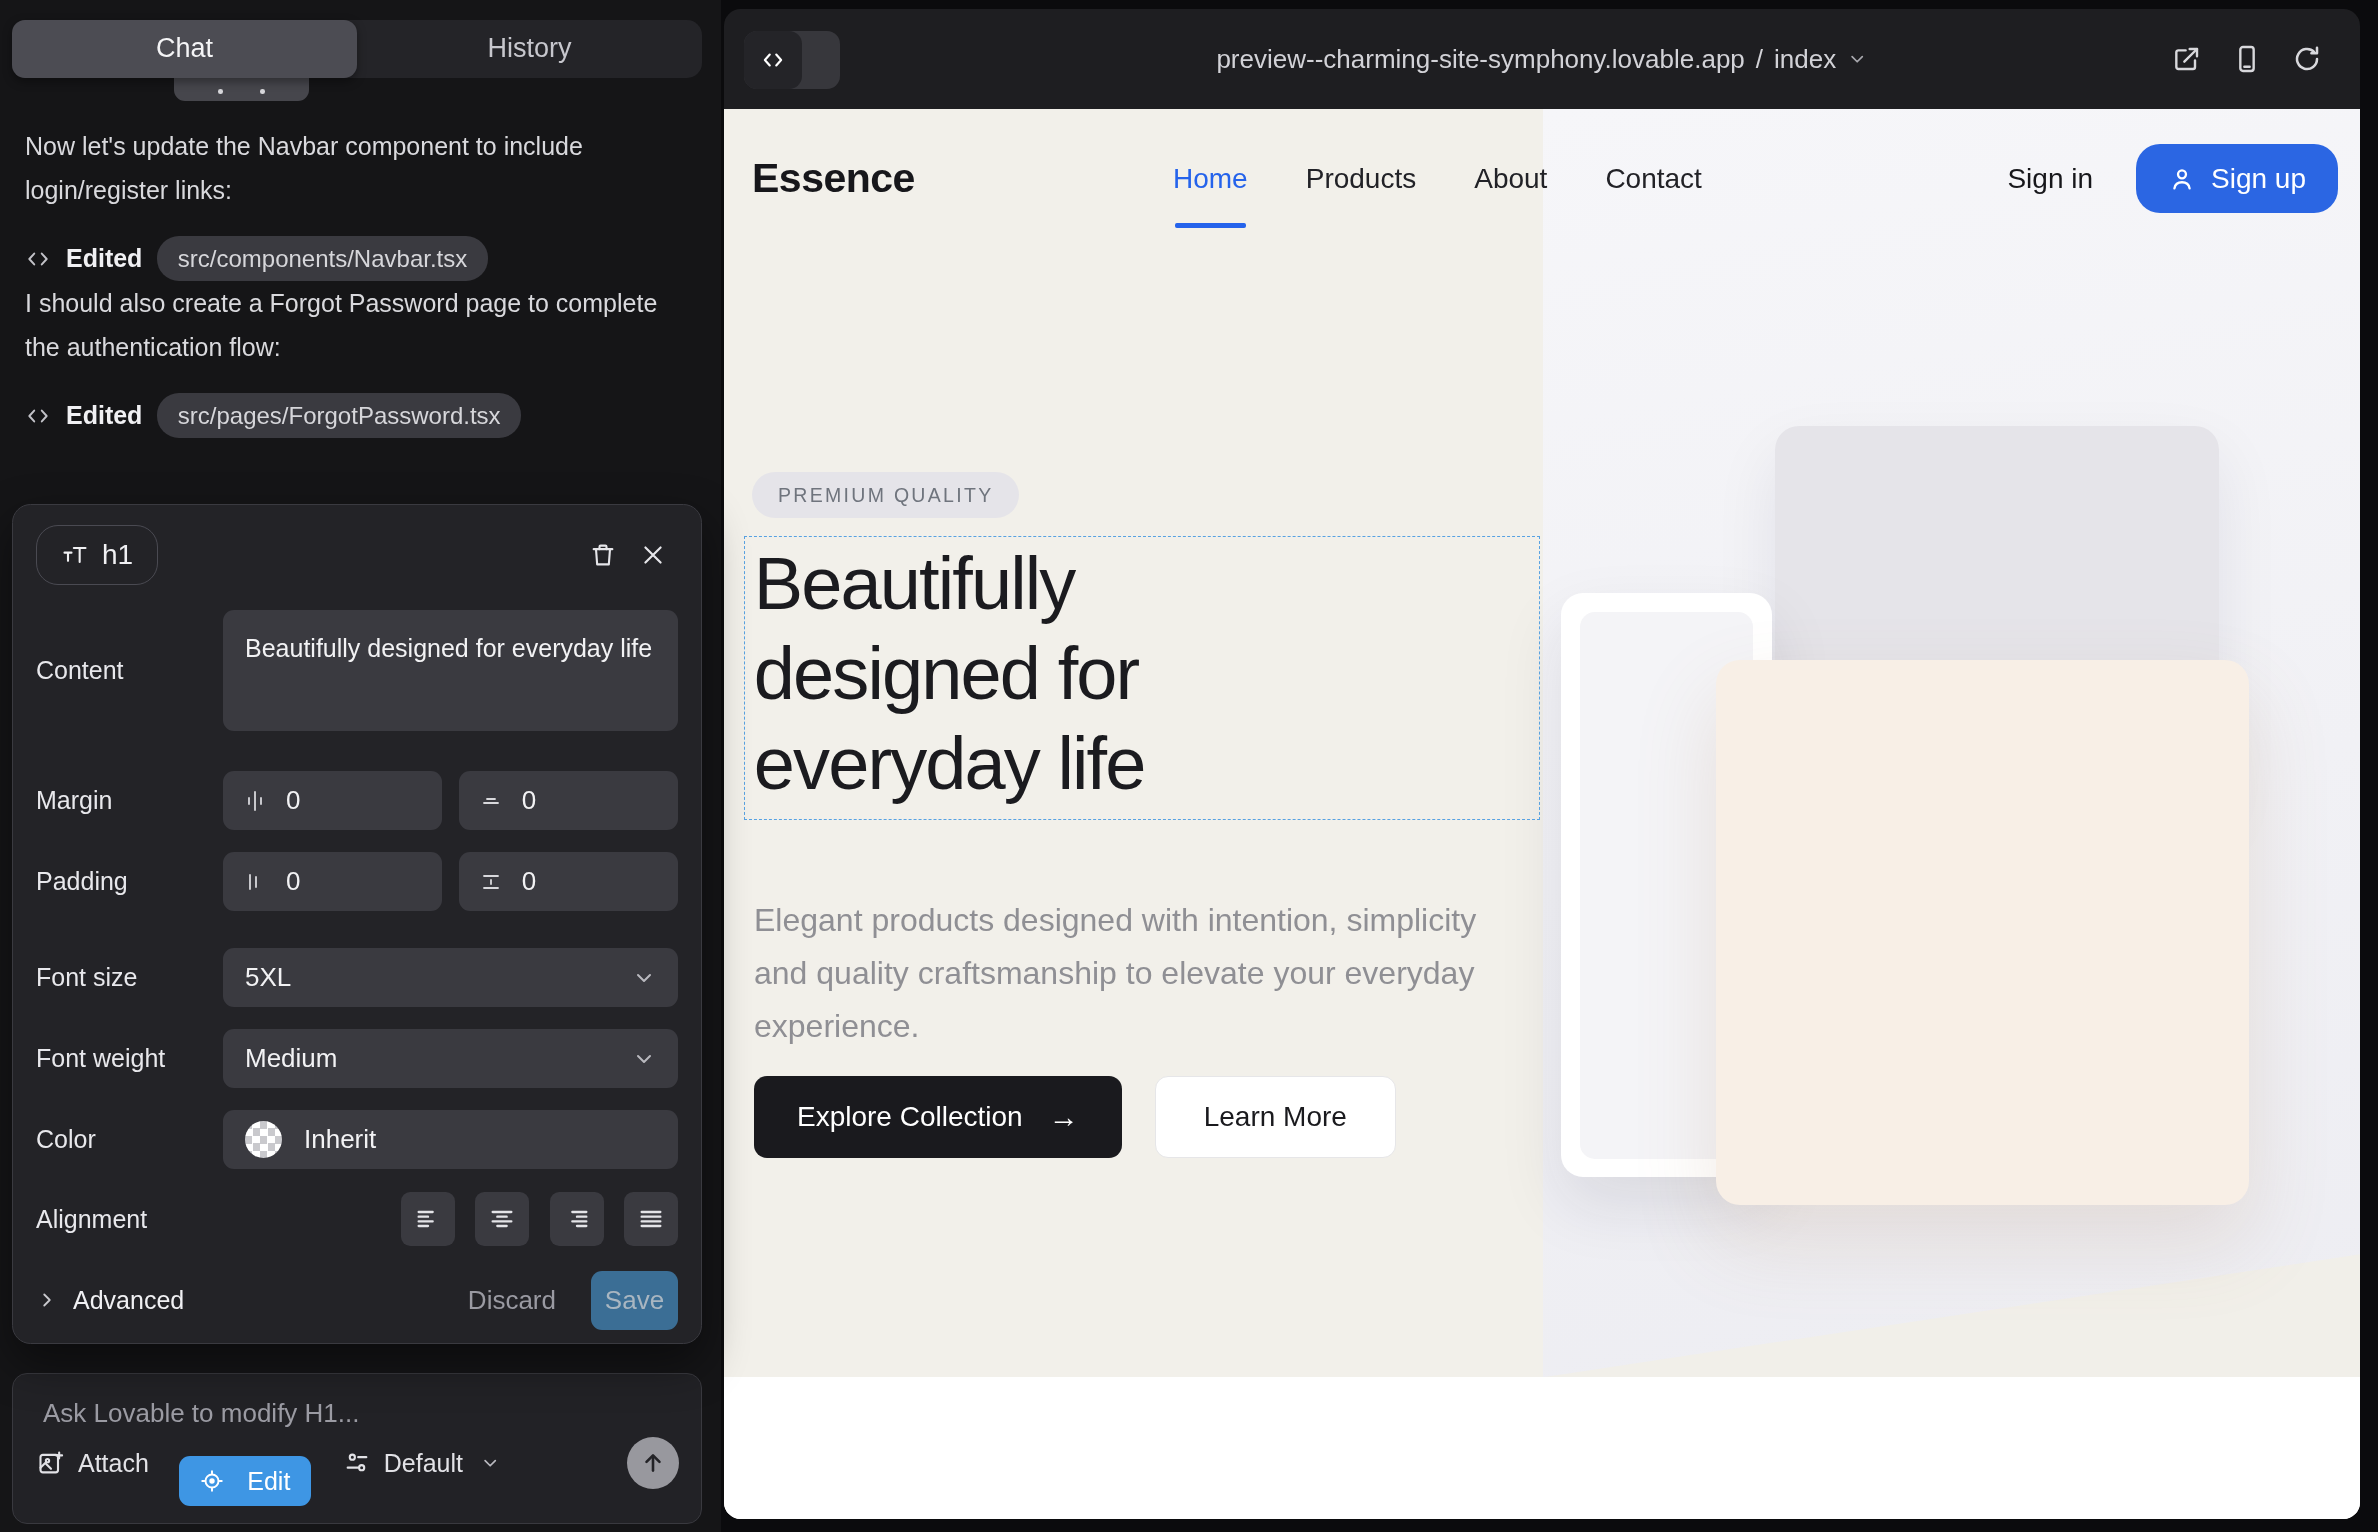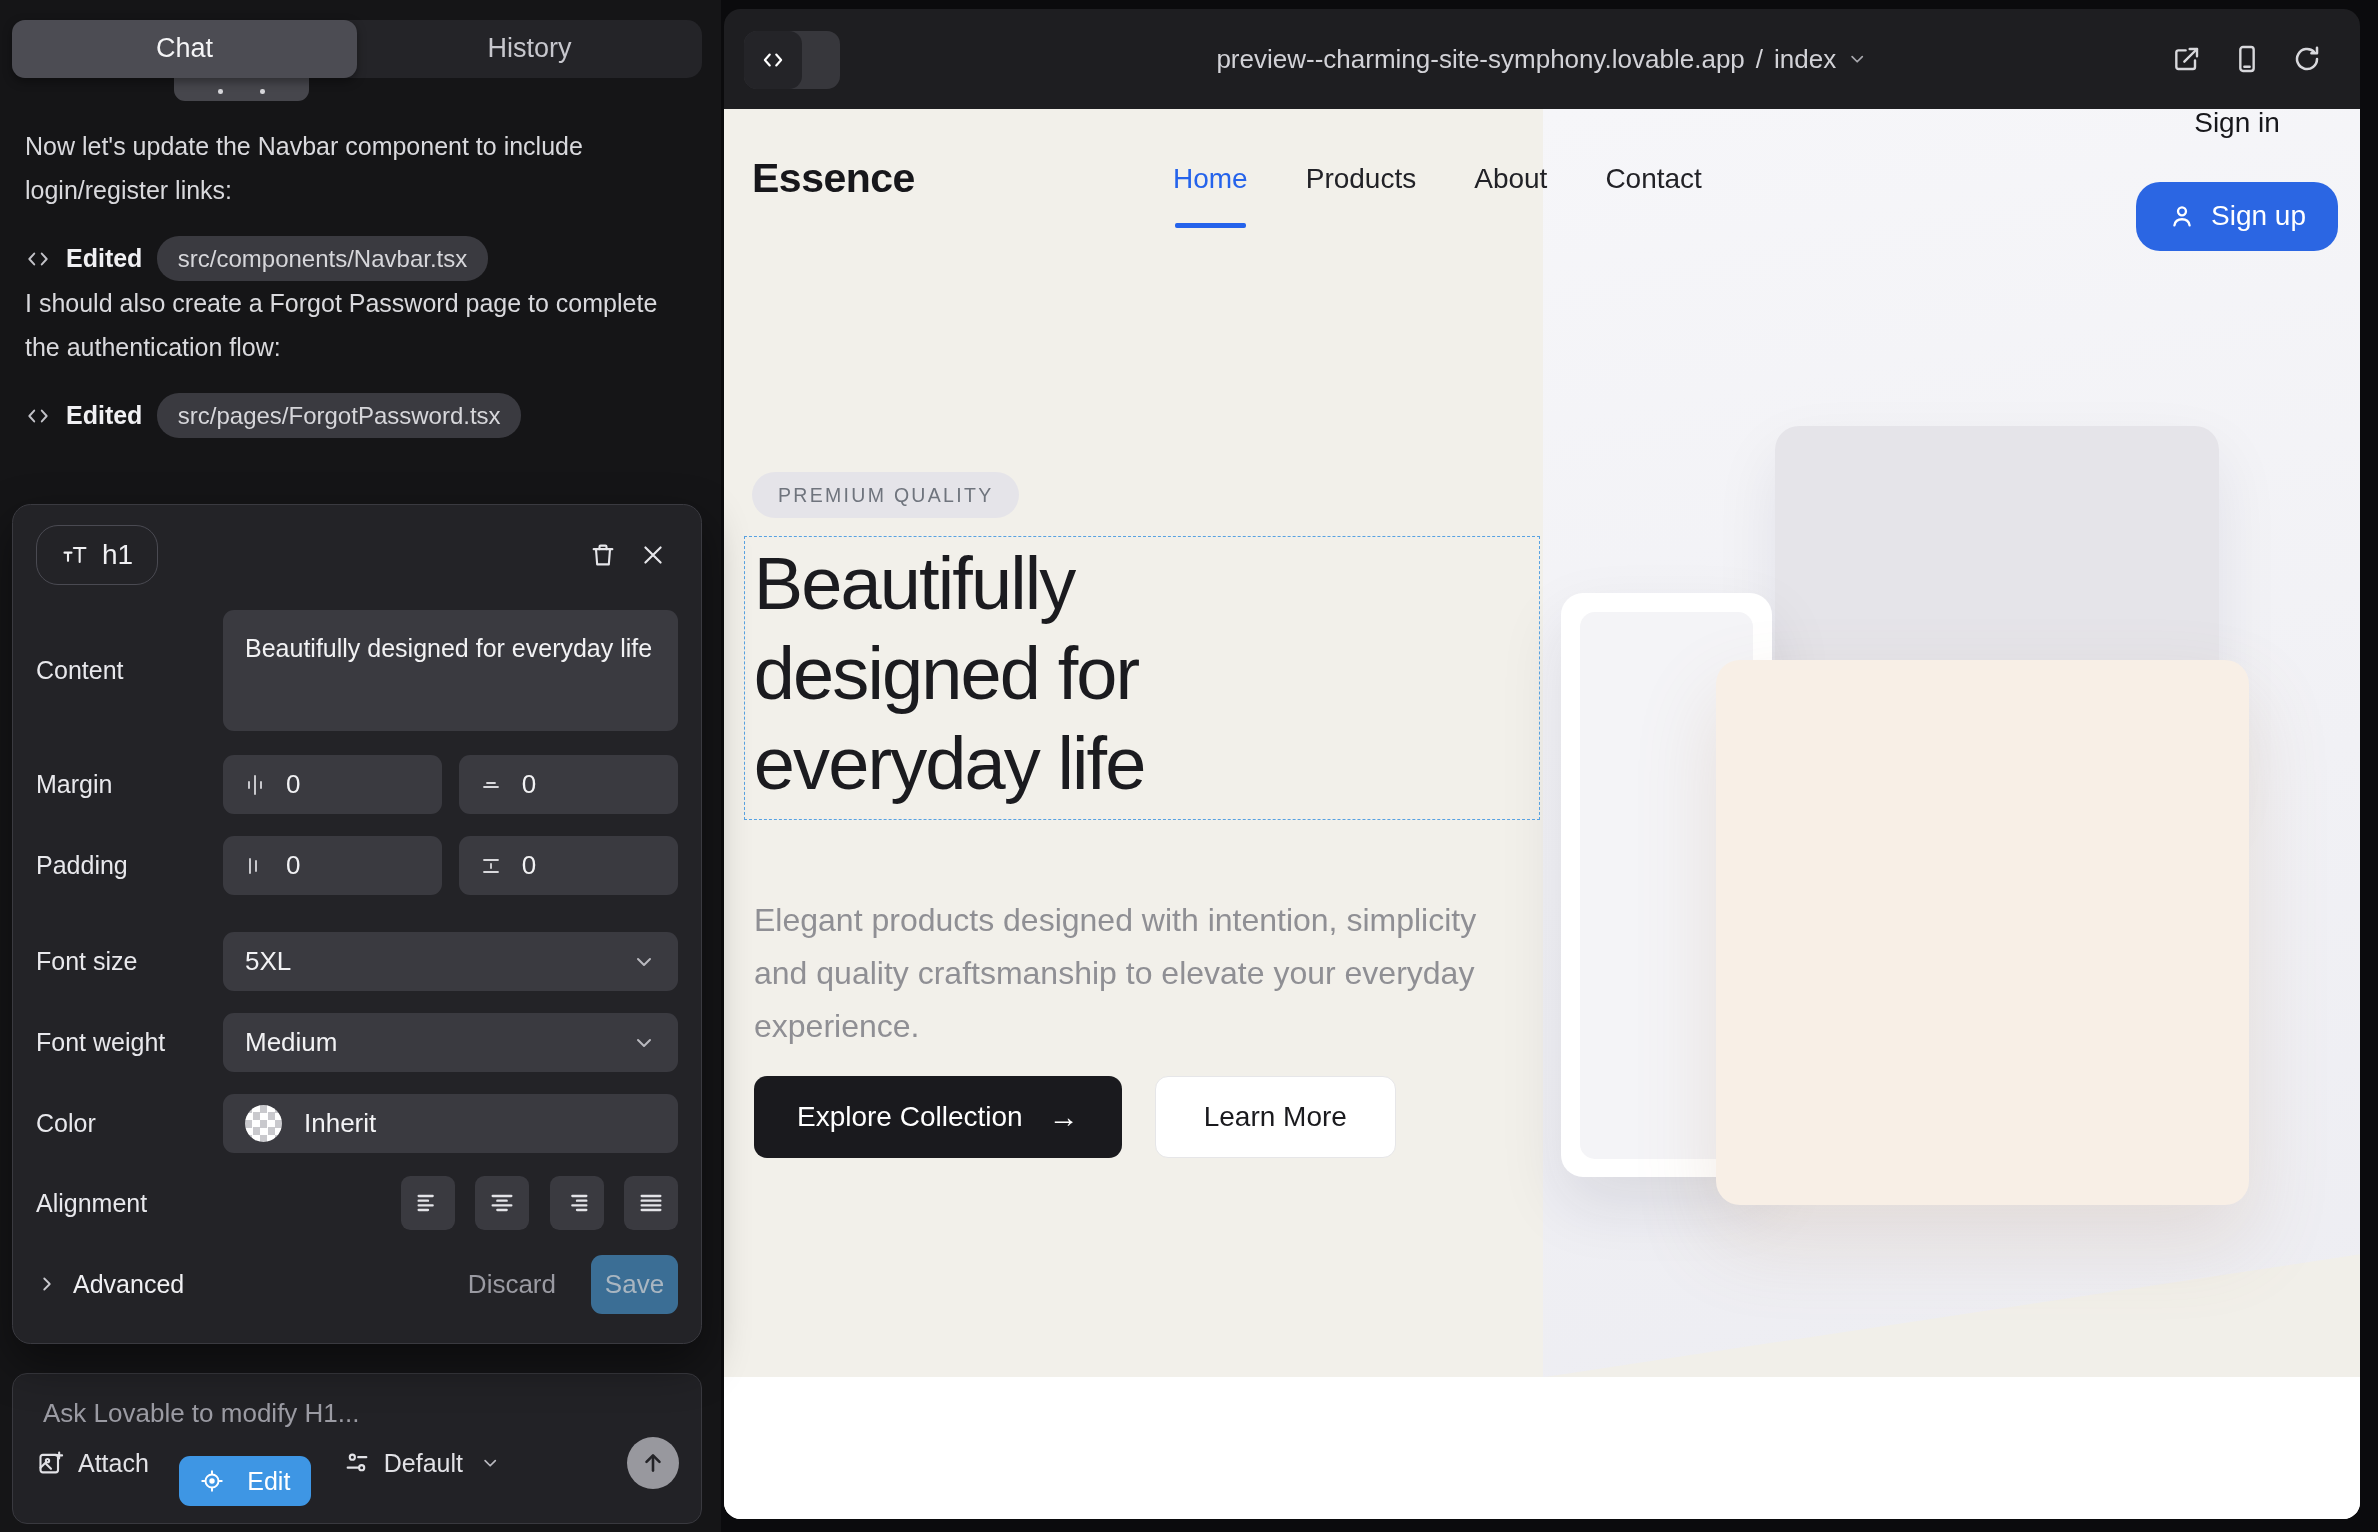--- a/index.html
+++ b/index.html
@@ -34,21 +34,21 @@
                 padding:20.4px 23px 22px 23px;z-index:4;box-shadow:0 18.6px 46px rgba(0,0,0,.45);}
   .panel-header{height:59px;display:flex;align-items:center;margin-bottom:26px;}
   .el-chip{height:58px;border:0.9px solid #4a4a52;border-radius:22px;display:flex;align-items:center;
            gap:13px;padding:0 24px;color:#f0f0f3;font-size:28px;}
   .panel-header .spacer{flex:1;}
   .icon-btn{width:50px;height:50px;display:flex;align-items:center;justify-content:center;
             color:#e6e6ea;cursor:pointer;border-radius:9.3px;}
   .erow{display:flex;align-items:center;}
   .erow .lbl{flex:0 0 187px;font-size:25px;font-weight:500;color:#e8e8ec;}
   .erow .ctrl{flex:1;}
-  .row-content{height:121px;margin-bottom:24px;}
+  .row-content{height:121px;margin-bottom:40px;}
   .textarea{height:121px;background:#3a3a40;border-radius:11px;box-sizing:border-box;
             padding:16.7px 22px;font-size:25px;line-height:43px;color:#f2f2f4;}
   .row-std{height:59px;}
   .mb24{margin-bottom:22px;} .mb40{margin-bottom:37px;} .mb22{margin-bottom:20.4px;}
   .pair{display:grid;grid-template-columns:1fr 1fr;gap:16.7px;}
   .num-input{height:59px;background:#3a3a40;border-radius:11px;display:flex;align-items:center;
              gap:18.6px;padding:0 20.4px;color:#f2f2f4;font-size:26px;}
   .num-input .ic{color:#d8d8dc;}
   .select{height:59px;background:#3a3a40;border-radius:11px;display:flex;align-items:center;
           padding:0 22px;color:#f2f2f4;font-size:26px;}
@@ -109,21 +109,21 @@
   .card-beige{position:absolute;left:992px;top:551px;width:533px;height:545px;background:#f8efe6;
               border-radius:24px;box-shadow:0 37px 83px rgba(160,120,80,.16);}
 
   .site-nav{position:absolute;left:0;right:0;top:0;height:139px;display:flex;align-items:center;}
   .brand{position:absolute;left:28px;font-size:41px;font-weight:700;color:#17171b;letter-spacing:-0.5px;}
   .nav-links{position:absolute;left:449px;display:flex;gap:58px;font-size:28px;color:#222227;}
   .nav-link{position:relative;cursor:pointer;}
   .nav-link.active{color:#2563eb;}
   .nav-link.active::after{content:"";position:absolute;left:1.9px;right:1.9px;bottom:-33px;height:4.6px;
                           background:#2563eb;border-radius:1.9px;}
-  .nav-right{position:absolute;right:22px;display:flex;align-items:center;gap:43px;flex-direction:column;}
+  .nav-right{position:absolute;right:22px;display:flex;align-items:center;gap:43px;}
   .sign-in{font-size:28px;color:#17171b;cursor:pointer;}
   .sign-up{height:69px;background:#2b66e3;border:none;border-radius:24px;display:flex;
            align-items:center;gap:15px;padding:0 32px;color:#fff;font-size:28px;
            font-family:inherit;cursor:pointer;}
 
   .badge{position:absolute;left:28px;top:363px;height:46px;border-radius:24px;background:#e5e4e9;
          display:inline-flex;align-items:center;padding:0 26px;font-size:19.5px;letter-spacing:2.3px;
          color:#6f747d;font-weight:500;}
   .h1-select{position:absolute;left:19.5px;top:427px;width:796px;height:284px;
              border:1.9px dashed #58a2e2;box-sizing:border-box;}

